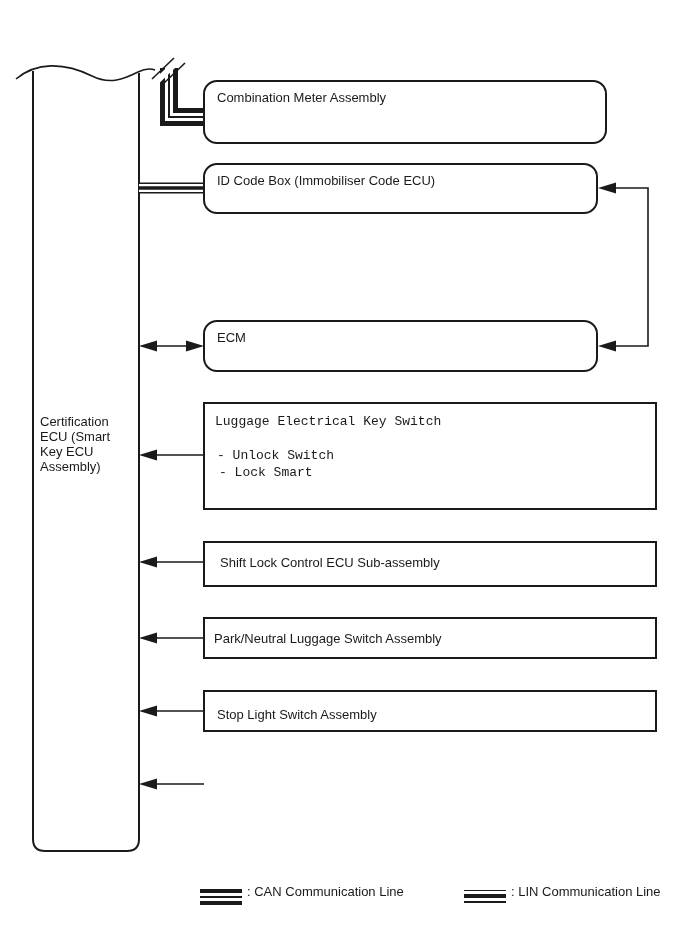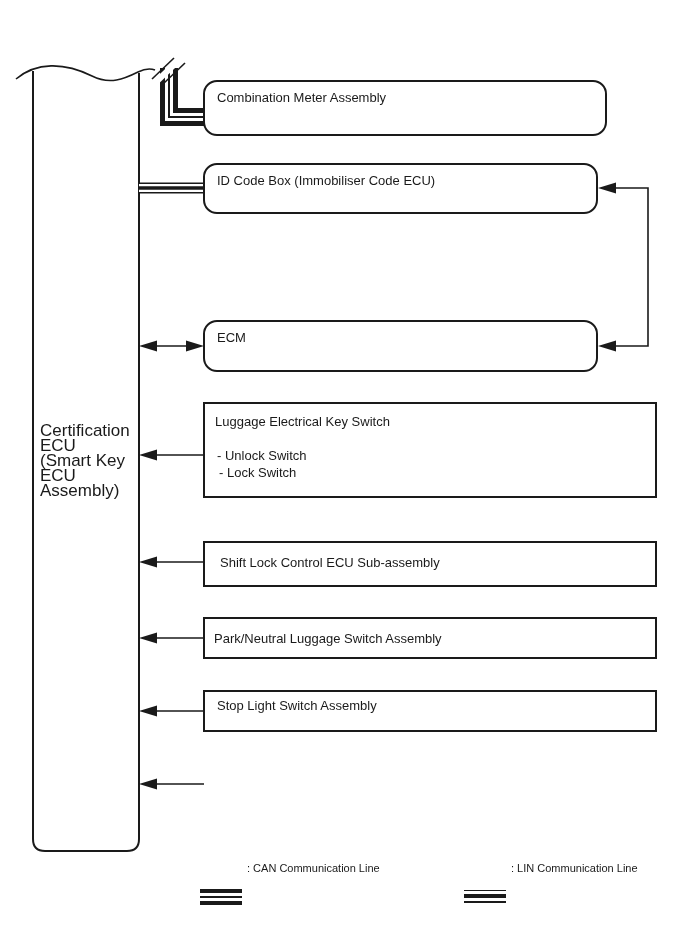--- a/index.html
+++ b/index.html
@@ -16,25 +16,25 @@
     position:absolute;
     background:#ffffff;
     border:2px solid #1a1a1a;
     box-sizing:border-box;
     font-size:13px;
     line-height:15px;
   }
   .rounded{border-radius:14px;}
   .node .lbl{position:absolute;white-space:nowrap;}
   #main-label{
-    position:absolute;left:40px;top:423px;width:90px;
-    font-size:17px;line-height:15px;
+    position:absolute;left:40px;top:414px;width:90px;
+    font-size:13px;line-height:15px;
   }
   .legend-text{
-    position:absolute;top:862px;font-size:11px;white-space:nowrap;
+    position:absolute;top:884px;font-size:13px;white-space:nowrap;
   }
   #can-swatch{
     position:absolute;left:200px;top:889px;width:42px;height:16px;
     background:linear-gradient(to bottom,
       #1a1a1a 0px 4px, #ffffff 4px 7px,
       #1a1a1a 7px 9px, #ffffff 9px 12px,
       #1a1a1a 12px 16px);
   }
   #lin-swatch{
     position:absolute;left:464px;top:890px;width:42px;height:13px;
@@ -100,48 +100,48 @@
 
     <g stroke="#1a1a1a" fill="#1a1a1a">
       <path d="M 610 188 L 648 188 L 648 346 L 610 346" fill="none" stroke-width="1.6"></path>
       <polygon points="598,188 616,182.5 616,193.5" stroke="none"></polygon>
       <polygon points="598,346 616,340.5 616,351.5" stroke="none"></polygon>
     </g>
   </svg>
 
   <div id="main-label">Certification ECU (Smart Key ECU Assembly)</div>
 
-  <div class="node rounded" style="left:203px;top:80px;width:404px;height:56px;">
+  <div class="node rounded" style="left:203px;top:80px;width:404px;height:64px;">
     <div class="lbl" style="left:12px;top:8px;">Combination Meter Assembly</div>
   </div>
 
   <div class="node rounded" style="left:203px;top:163px;width:395px;height:51px;border-radius:14px;">
     <div class="lbl" style="left:12px;top:8px;">ID Code Box (Immobiliser Code ECU)</div>
   </div>
 
   <div class="node rounded" style="left:203px;top:320px;width:395px;height:52px;">
     <div class="lbl" style="left:12px;top:8px;">ECM</div>
   </div>
 
-  <div class="node" style="left:203px;top:402px;width:454px;height:96px;">
+  <div class="node" style="left:203px;top:402px;width:454px;height:108px;font-family:Liberation Mono, monospace;">
     <div class="lbl" style="left:10px;top:10px;">Luggage Electrical Key Switch</div>
     <div class="lbl" style="left:12px;top:36px;margin-top:8px;"> - Unlock Switch</div>
-    <div class="lbl" style="left:14px;top:61px;"> - Lock Switch</div>
+    <div class="lbl" style="left:14px;top:61px;"> - Lock Smart</div>
   </div>
 
   <div class="node" style="left:203px;top:541px;width:454px;height:46px;">
     <div class="lbl" style="left:15px;top:12px;">Shift Lock Control ECU Sub-assembly</div>
   </div>
 
   <div class="node" style="left:203px;top:617px;width:454px;height:42px;">
     <div class="lbl" style="left:9px;top:12px;">Park/Neutral Luggage Switch Assembly</div>
   </div>
 
   <div class="node" style="left:203px;top:690px;width:454px;height:42px;">
-    <div class="lbl" style="left:12px;top:6px;text-align:center;">Stop Light Switch Assembly</div>
+    <div class="lbl" style="left:12px;top:15px;text-align:center;">Stop Light Switch Assembly</div>
   </div>
 
 
   <div>
     <div id="can-swatch"></div>
     <div class="legend-text" style="left:247px;">: CAN Communication Line</div>
     <div id="lin-swatch"></div>
     <div class="legend-text" style="left:511px;">: LIN Communication Line</div>
   </div>
 

